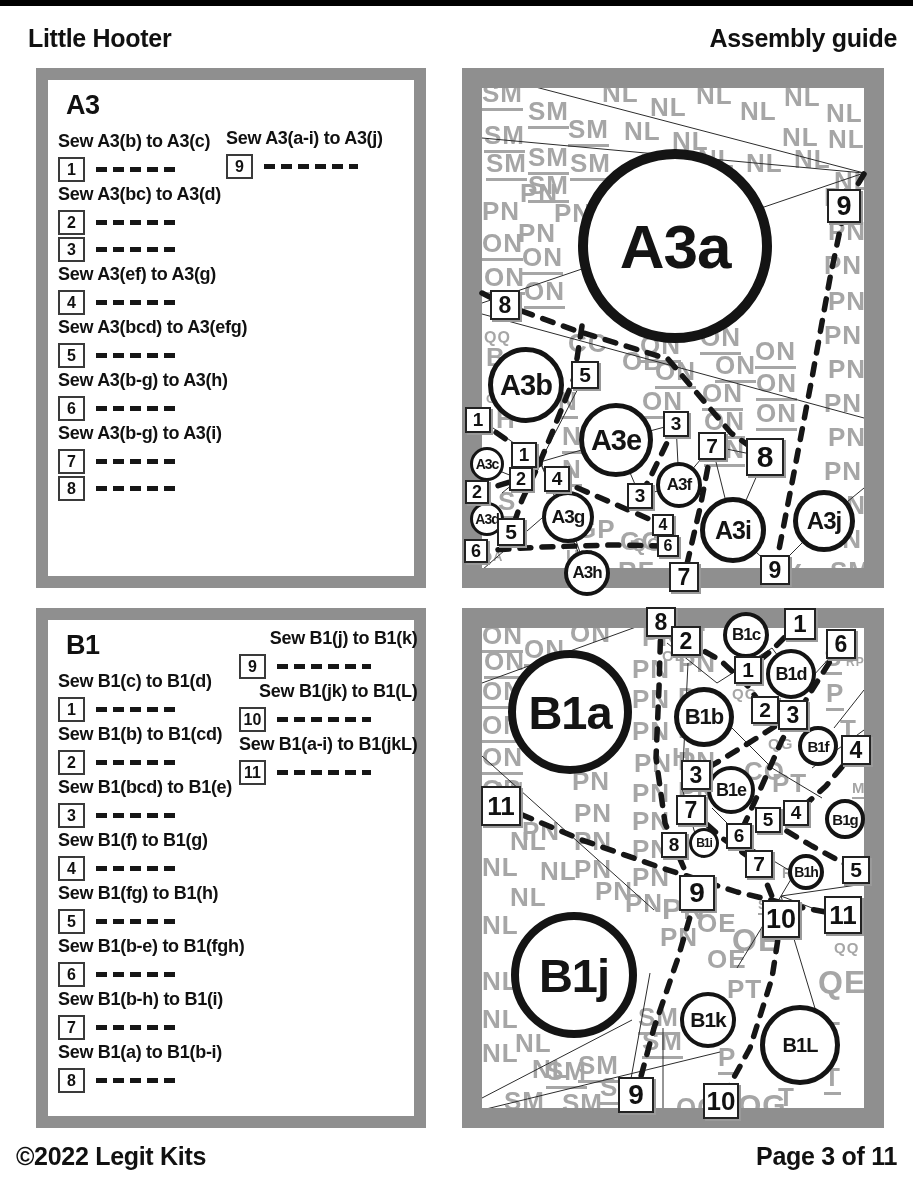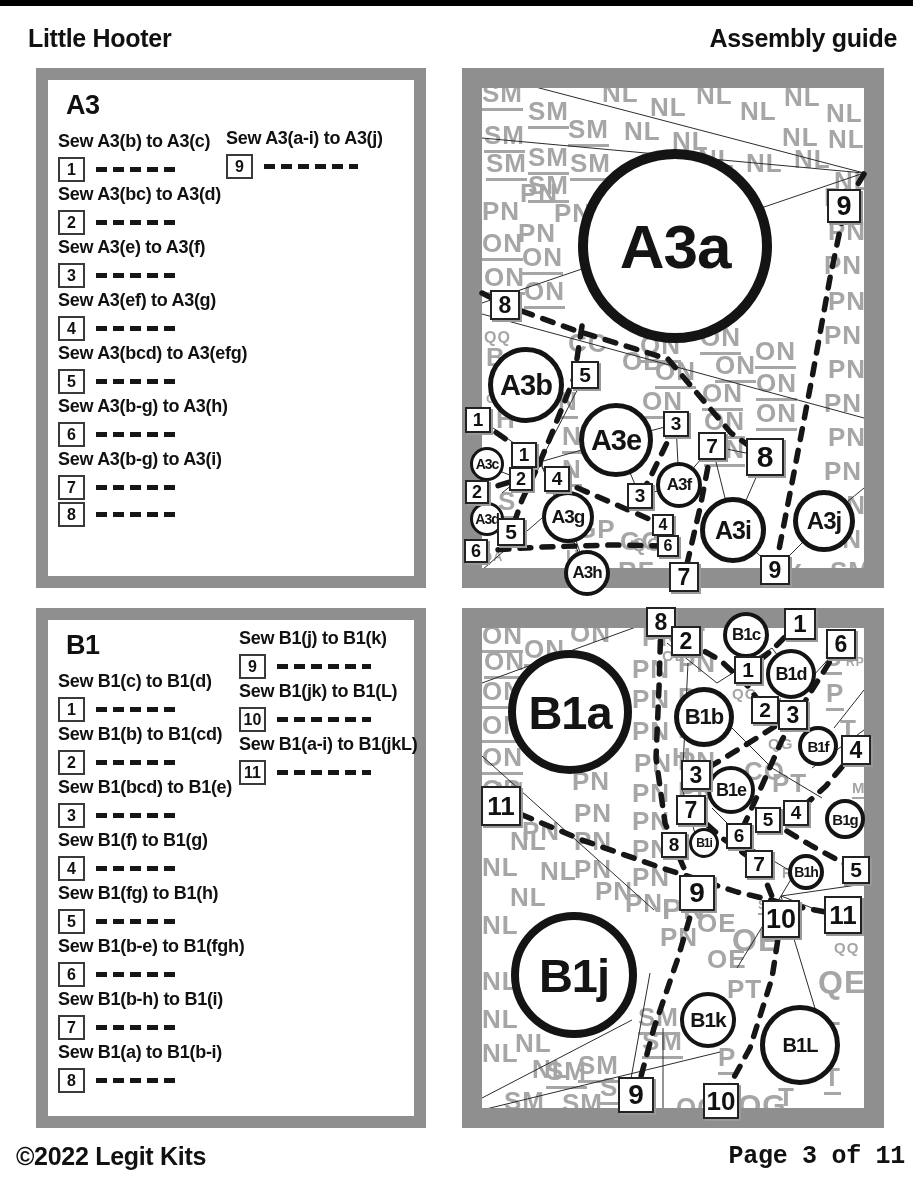--- a/index.html
+++ b/index.html
@@ -3,27 +3,27 @@
 <meta charset="utf-8">
 <style>
   html,body{margin:0;padding:0;background:#fff;}
   body{width:913px;height:1184px;position:relative;font-family:"Liberation Sans",sans-serif;color:#111;overflow:hidden;}
   .topbar{position:absolute;left:0;top:0;width:913px;height:6px;background:#000;}
   .hdr{position:absolute;top:24px;font-size:25px;font-weight:bold;letter-spacing:-0.3px;}
   .hdr.left{left:28px;}
   .hdr.right{right:16px;}
   .ftr{position:absolute;top:1142px;font-size:25px;font-weight:bold;letter-spacing:-0.3px;}
   .ftr.left{left:16px;}
-  .ftr.right{right:8px;font-family:Liberation Mono, monospace;}
+  .ftr.right{right:16px;}
 
   
   .ipanel{position:absolute;width:390px;height:520px;border:12px solid #8f8f8f;background:#fff;box-sizing:border-box;}
   .iinner{position:relative;width:100%;height:100%;padding:8px 0 0 10px;box-sizing:border-box;}
   .ititle{font-size:27px;font-weight:bold;margin:2px 0 10px 8px;letter-spacing:-0.5px;}
-  .icol.right{position:absolute;}
+  .icol.right{position:absolute;text-align:right;}
   .step{margin-bottom:2px;}
   .slabel{font-size:18px;font-weight:bold;letter-spacing:-0.3px;line-height:21px;margin-bottom:5px;white-space:nowrap;}
   .srow{display:flex;align-items:center;gap:11px;height:25px;margin-bottom:2px;}
   .snum{min-width:19px;height:21px;padding:0 2px;border:2px solid #3a3a3a;background:#fff;display:inline-flex;align-items:center;justify-content:center;font-size:16px;font-weight:bold;}
   .sdash{width:82px;height:5px;background:repeating-linear-gradient(90deg,#161616 0 11px,transparent 11px 17px);}
   .icol.right .sdash{width:94px;}
 
   
   .dpanel{position:absolute;width:422px;height:520px;border:20px solid #8f8f8f;background:#fff;box-sizing:border-box;}
   .dinner{position:relative;width:382px;height:480px;padding-left:24px;}
@@ -55,21 +55,20 @@
           </div>
         </div>
         <div class="step">
           <div class="slabel">Sew A3(bc) to A3(d)</div>
           <div class="srow">
             <span class="snum">2</span>
             <span class="sdash"></span>
           </div>
         </div>
         <div class="step">
-          <div class="slabel">Sew A3(e) to A3(f)</div>
           <div class="srow">
             <span class="snum">3</span>
             <span class="sdash"></span>
           </div>
         </div>
         <div class="step">
           <div class="slabel">Sew A3(ef) to A3(g)</div>
           <div class="srow">
             <span class="snum">4</span>
             <span class="sdash"></span>

